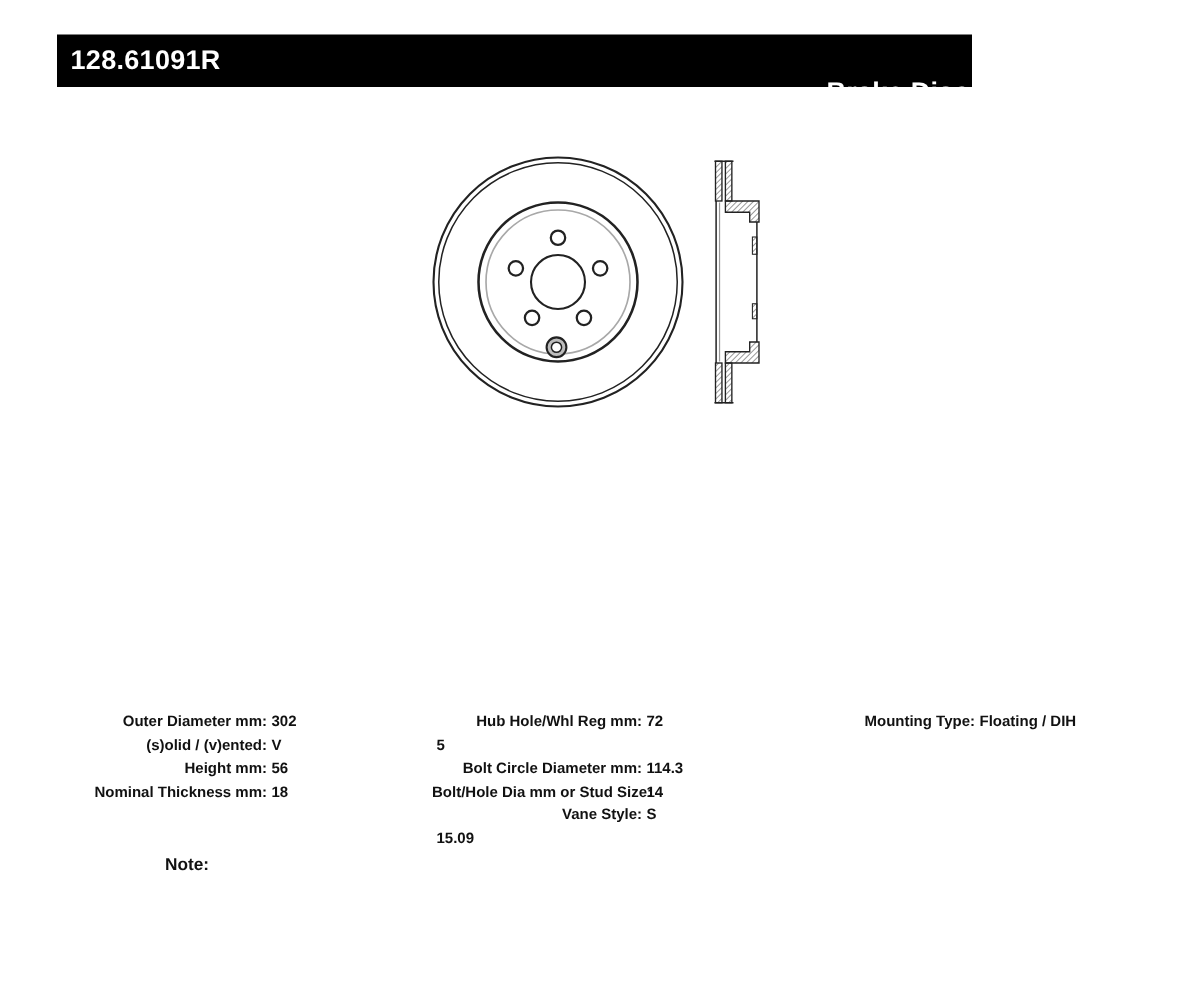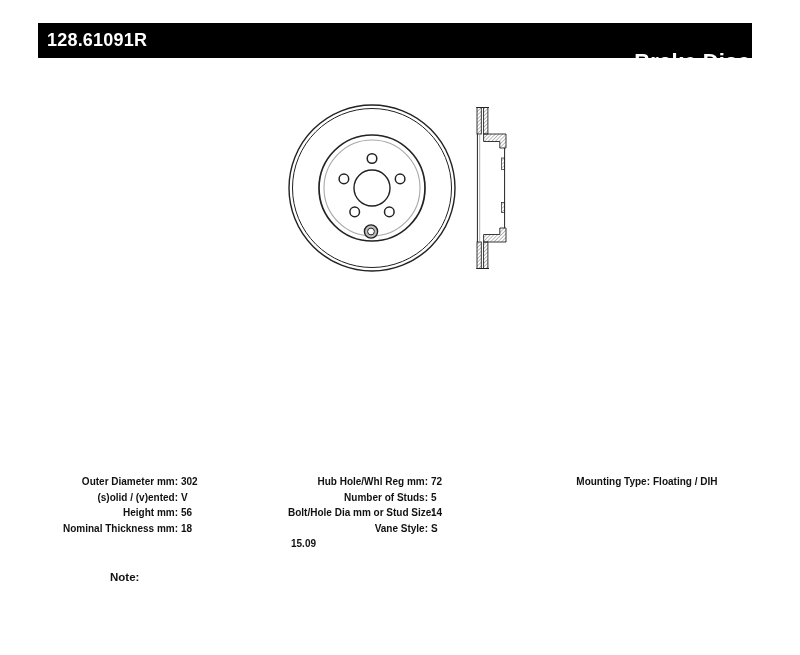--- a/index.html
+++ b/index.html
@@ -11,28 +11,28 @@
     overflow:hidden;
   }
   .bar{
     position:absolute;
     background:#000000;
     color:#ffffff;
     display:flex;
     align-items:center;
   }
   #top-bar{
-    left:38px;top:23px;width:714px;height:35px;
+    left:38px;top:23px;width:610px;height:35px;
     justify-content:space-between;
   }
   #top-bar .part-no{
     font-size:18px;font-weight:bold;padding-left:9px;letter-spacing:0.2px;
   }
   #top-bar .prod-type{
-    font-size:22px;font-weight:bold;padding-right:2px;letter-spacing:0.2px;margin-top:42px;
+    font-size:18px;font-weight:bold;padding-right:2px;letter-spacing:0.2px;margin-top:42px;
   }
   #spec-bar{
     left:37px;top:442px;width:726px;height:28px;
     justify-content:center;
   }
   #spec-bar .spec-title{
     font-size:15.5px;font-weight:bold;letter-spacing:0.2px;
   }
   #drawing-svg{
     position:absolute;left:278px;top:86px;width:244px;height:200px;
@@ -145,22 +145,25 @@
         <span class="spec-label">Nominal Thickness mm:</span>
         <span class="spec-value">18</span>
       </div>
     </div>
   <div class="spec-col" id="spec-col-middle">
       <div class="spec-row">
         <span class="spec-label">Hub Hole/Whl Reg mm:</span>
         <span class="spec-value">72</span>
       </div>
       <div class="spec-row">
-        <span class="spec-label">Number of Studs:</span>
         <span class="spec-value">5</span>
+      </div>
+      <div class="spec-row">
+        <span class="spec-label">Bolt Circle Diameter mm:</span>
+        <span class="spec-value">114.3</span>
       </div>
       <div class="spec-row">
         <span class="spec-label">Bolt/Hole Dia mm or Stud Size:</span>
         <span class="spec-value">14</span>
       </div>
       <div class="spec-row">
         <span class="spec-label">Vane Style:</span>
         <span class="spec-value">S</span>
       </div>
       <div class="spec-row">

